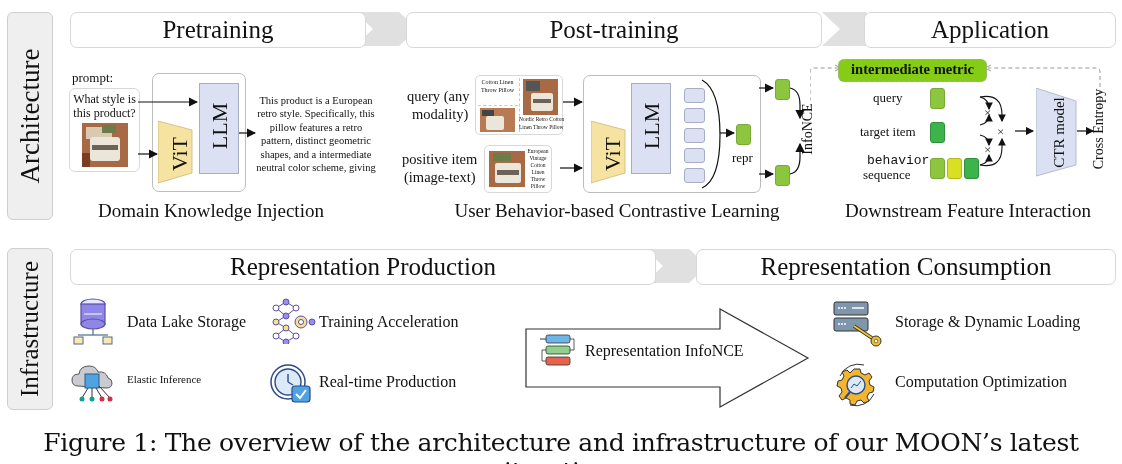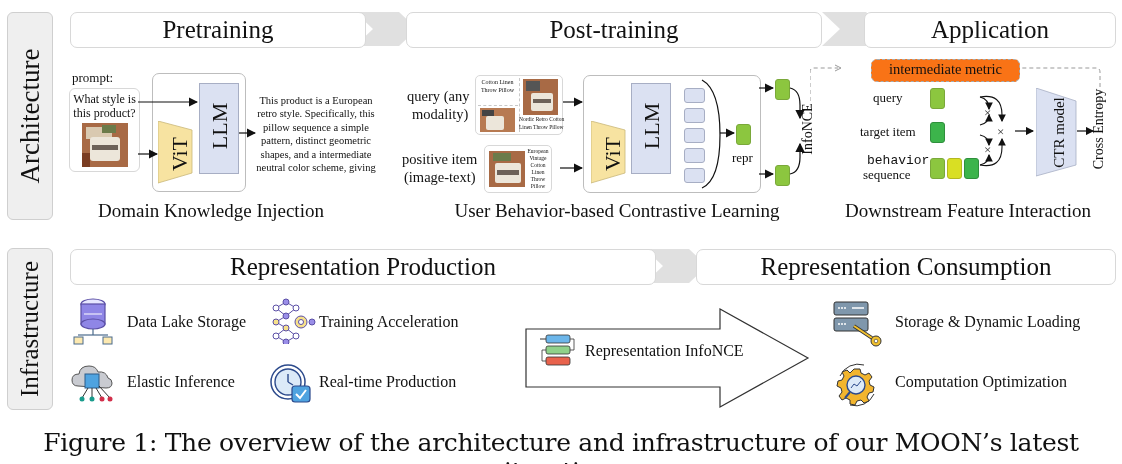--- a/index.html
+++ b/index.html
@@ -70,21 +70,21 @@
 </svg>
 <svg class="abs" style="left:158px;top:121px;" width="36" height="63">
   <polygon points="0,0 34,9 34,52 0,62" fill="#f7e3a1" stroke="#c9b77a" stroke-width="0.8"></polygon>
 </svg>
 <div class="txt" style="left:163px;top:141px;font-size:22px;transform:rotate(-90deg);">ViT</div>
 <div class="abs" style="left:199px;top:83px;width:38px;height:89px;background:#dbe1f2;border:1px solid #a7aec4;"></div>
 <div class="txt" style="left:197px;top:113px;font-size:22px;transform:rotate(-90deg);">LLM</div>
 <div class="abs" style="left:256px;top:94px;width:120px;font-size:10.5px;line-height:13.4px;text-align:center;">
   <div>This product is a European</div>
   <div>retro style. Specifically, this</div>
-  <div>pillow sequence a simple</div>
+  <div>pillow features a retro</div>
   <div>pattern, distinct geometric</div>
   <div>shapes, and a intermediate</div>
   <div>neutral color scheme, giving</div>
 </div>
 <div class="txt center" style="left:64px;width:294px;top:200px;font-size:19px;">Domain Knowledge Injection</div>
 
 <div class="txt" style="left:407px;top:88px;font-size:14.5px;">query (any</div>
 <div class="txt" style="left:412px;top:106px;font-size:14.5px;">modality)</div>
 <div class="txt" style="left:402px;top:151px;font-size:14.5px;">positive item</div>
 <div class="txt" style="left:404px;top:169px;font-size:14.5px;">(image-text)</div>
@@ -163,21 +163,21 @@
 </svg>
 <div class="txt" style="left:782px;top:121px;font-size:14px;transform:rotate(-90deg);transform-origin:center;">InfoNCE</div>
 <div class="txt center" style="left:410px;width:414px;top:200px;font-size:19px;">User Behavior-based Contrastive Learning</div>
 
 <svg class="abs" style="left:810px;top:58px;" width="300" height="100">
   <path d="M0,50 L0,14 Q0,10 4,10 L28,10" fill="none" stroke="#999" stroke-width="1" stroke-dasharray="4,3"></path>
   <path d="M25,7 L31,10 L25,13" fill="none" stroke="#999" stroke-width="1"></path>
   <path d="M290,50 L290,14 Q290,10 286,10 L178,10" fill="none" stroke="#999" stroke-width="1" stroke-dasharray="4,3"></path>
   <path d="M181,7 L175,10 L181,13" fill="none" stroke="#999" stroke-width="1"></path>
 </svg>
-<div class="abs" style="left:871px;top:59px;width:147px;height:21px;border:1px dashed #aaa;border-radius:6px;background:#f97316;">
+<div class="abs" style="left:838px;top:59px;width:147px;height:21px;border:1px dashed #aaa;border-radius:6px;background:#84cc16;font-weight:bold;">
   <div class="txt center" style="left:0;width:147px;top:1px;font-size:14.5px;">intermediate metric</div>
 </div>
 
 <div class="txt" style="left:873px;top:90px;font-size:13px;">query</div>
 <div class="abs" style="left:930px;top:88px;width:13px;height:19px;background:#8cc63f;border:1px solid #7aa83a;border-radius:3px;"></div>
 <div class="txt" style="left:860px;top:124px;font-size:13px;">target item</div>
 <div class="abs" style="left:930px;top:122px;width:13px;height:19px;background:#3cb44b;border:1px solid #2f8f3c;border-radius:3px;"></div>
 <div class="txt" style="left:867px;top:153px;font-size:13px;font-family:Liberation Mono, monospace;">behavior</div>
 <div class="txt" style="left:863px;top:167px;font-size:13px;">sequence</div>
 <div class="abs" style="left:930px;top:158px;width:13px;height:19px;background:#8cc63f;border:1px solid #7aa83a;border-radius:3px;"></div>
@@ -266,21 +266,21 @@
     <line x1="18" y1="26" x2="12" y2="36"></line>
       <line x1="22" y1="26" x2="22" y2="36"></line>
       <line x1="26" y1="26" x2="32" y2="36"></line>
       <line x1="29" y1="24" x2="40" y2="36"></line>
   </g>
   <circle cx="12" cy="37" r="2.5" fill="#1a9c8c"></circle>
     <circle cx="22" cy="37" r="2.5" fill="#1a9c8c"></circle>
     <circle cx="32" cy="37" r="2.5" fill="#d22f4a"></circle>
     <circle cx="40" cy="37" r="2.5" fill="#d22f4a"></circle>
 </svg>
-<div class="txt" style="left:127px;top:373px;font-size:16px;">Elastic Inference</div>
+<div class="txt" style="left:127px;top:373px;font-size:11px;">Elastic Inference</div>
 
 <svg class="abs" style="left:268px;top:362px;" width="46" height="46">
   <circle cx="20" cy="20" r="17" fill="none" stroke="#2c4a8c" stroke-width="1.5"></circle>
   <circle cx="20" cy="20" r="13" fill="#dceaf8" stroke="#2c4a8c" stroke-width="1.4"></circle>
   <line x1="20" y1="20" x2="20" y2="12" stroke="#2c4a8c" stroke-width="1.4"></line>
   <line x1="20" y1="20" x2="25" y2="23" stroke="#2c4a8c" stroke-width="1.4"></line>
   <rect x="24" y="24" width="18" height="16" rx="3" fill="#4fa3e0" stroke="#2c4a8c" stroke-width="1.2"></rect>
   <path d="M28,32 L32,36 L38,28" fill="none" stroke="#fff" stroke-width="2"></path>
 </svg>
 <div class="txt" style="left:319px;top:373px;font-size:16px;">Real-time Production</div>

